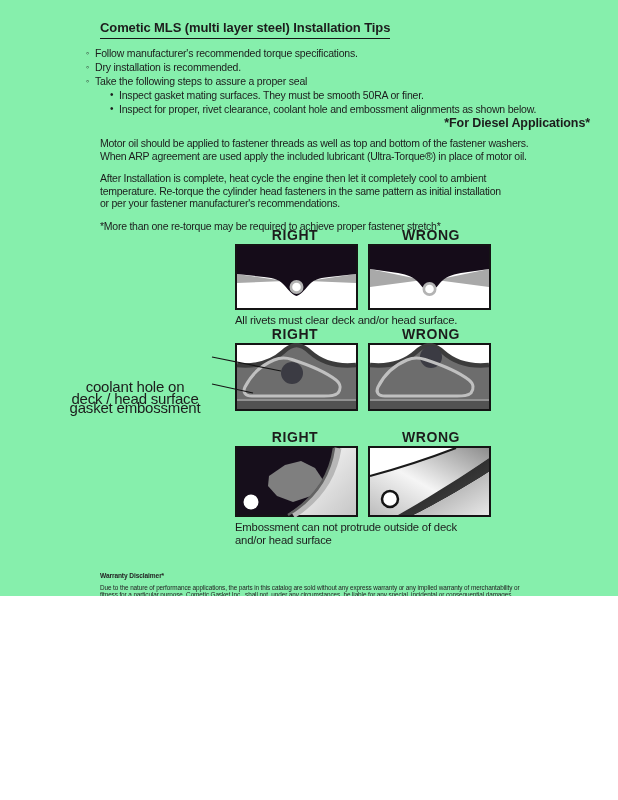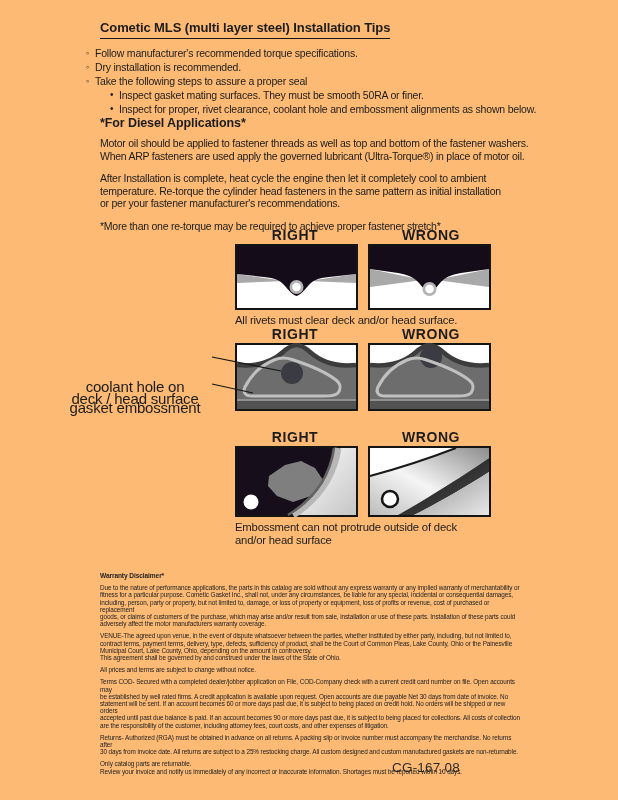--- a/index.html
+++ b/index.html
@@ -1,30 +1,30 @@
 <!DOCTYPE html>
 <html><head>
 <meta charset="utf-8">
 <style>
   html,body{margin:0;padding:0;background:#fff;}
   .page{
-    position:relative;width:618px;height:800px;background:#fdba74;
+    position:relative;width:618px;height:596px;background:#86efac;
     font-family:"Liberation Sans","DejaVu Sans",sans-serif;color:#1c1c1c;overflow:hidden;
   }
   .title{
     position:absolute;left:100px;top:20px;font-size:13px;font-weight:bold;
     letter-spacing:-0.1px;border-bottom:1.6px solid #161616;padding-bottom:3px;white-space:nowrap;
   }
   .bullets{position:absolute;left:86px;top:46px;font-size:10.5px;letter-spacing:-0.2px;line-height:14px;width:500px;}
   .b-row{display:flex;}
   .b-row .mk{width:9px;flex:0 0 9px;font-size:9px;line-height:14px;}
   .b-row.sub{margin-left:24px;}
   .b-row.sub .mk{font-size:10px;}
   .diesel{position:absolute;left:100px;top:116px;width:490px;}
-  .diesel h2{margin:0 0 7px 0;font-size:12.5px;font-weight:bold;letter-spacing:-0.1px;}
+  .diesel h2{margin:0 0 7px 0;font-size:12.5px;font-weight:bold;letter-spacing:-0.1px;text-align:right;}
   .diesel p{margin:0 0 10px 0;font-size:10.5px;letter-spacing:-0.25px;line-height:12.6px;white-space:pre-line;}
   .fig{position:absolute;left:235px;width:256px;}
   .fig-labels{display:flex;gap:16px;}
   .fig-labels span{width:123px;text-align:center;font-size:14px;font-weight:700;letter-spacing:0.6px;line-height:15px;}
   .fig-panels{display:flex;gap:10px;margin-top:1px;}
   .fig-panels svg{display:block;}
   .fig-caption{font-size:11.3px;letter-spacing:-0.2px;margin-top:4px;line-height:12.5px;white-space:pre-line;}
   .callout{position:absolute;text-align:center;font-size:15px;letter-spacing:-0.2px;line-height:11.5px;width:150px;left:60px;white-space:pre-line;margin-top:42px;}
   .co1{top:339px;}
   .co2{top:360px;}
@@ -60,21 +60,21 @@
     </div>
     <div class="b-row sub">
       <span class="mk">•</span>
       <span>Inspect for proper, rivet clearance, coolant hole and embossment alignments as shown below.</span>
     </div>
   </div>
 
   <div class="diesel">
     <h2>*For Diesel Applications*</h2>
     <p>Motor oil should be applied to fastener threads as well as top and bottom of the fastener washers.
-When ARP fasteners are used apply the governed lubricant (Ultra-Torque®) in place of motor oil.</p>
+When ARP agreement are used apply the included lubricant (Ultra-Torque®) in place of motor oil.</p>
     <p>After Installation is complete, heat cycle the engine then let it completely cool to ambient
 temperature. Re-torque the cylinder head fasteners in the same pattern as initial installation
 or per your fastener manufacturer's recommendations.</p>
     <p>*More than one re-torque may be required to achieve proper fastener stretch*</p>
   </div>
 
   <div class="fig" style="top:228px;">
     <div class="fig-labels">
       <span>RIGHT</span>
       <span>WRONG</span>

